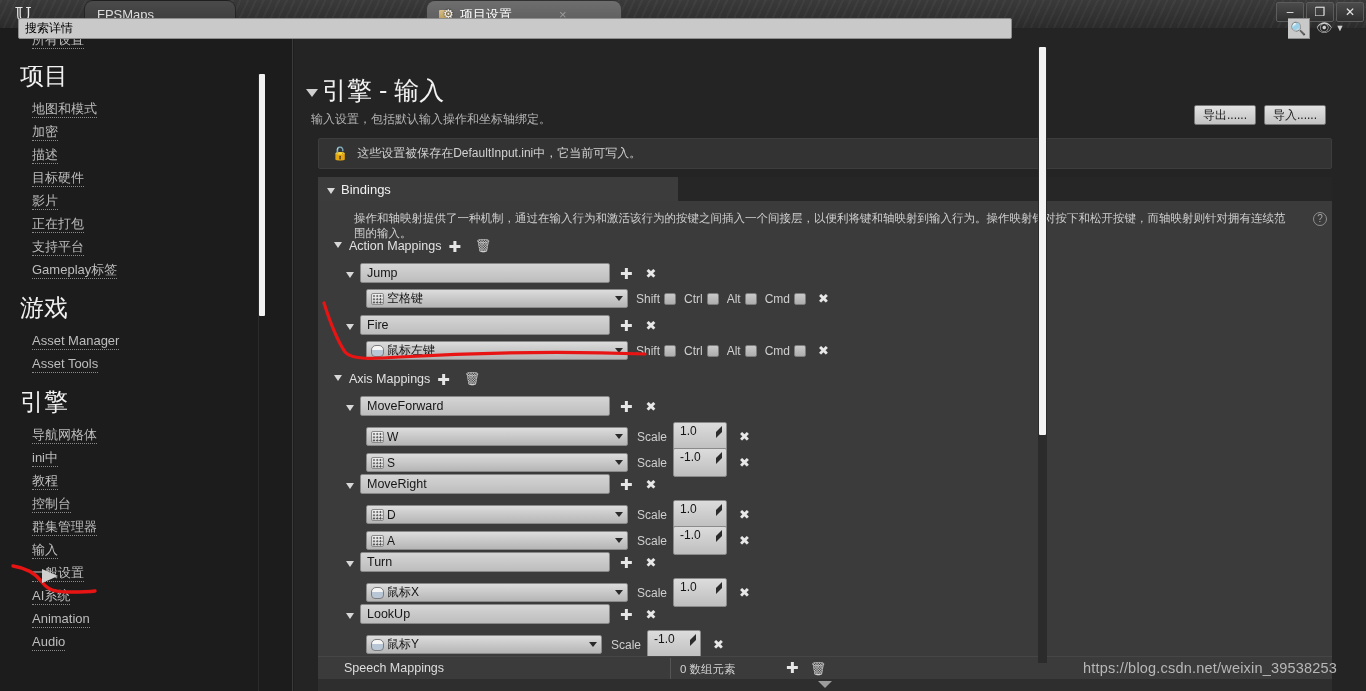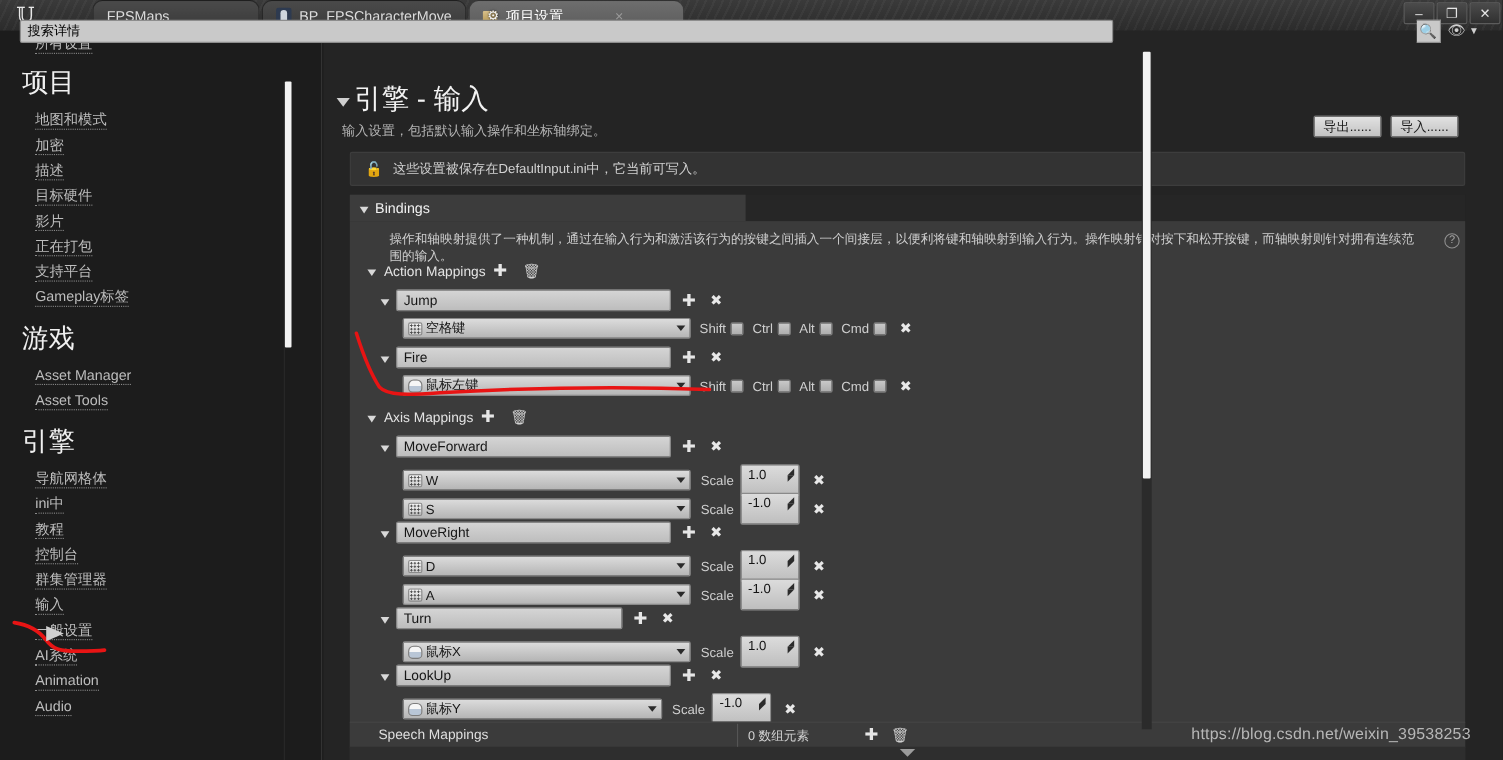--- a/index.html
+++ b/index.html
@@ -172,21 +172,21 @@
     position:absolute; left:36px; top:10px; width:940px;
     font-size:11.5px; color:#cfcfcf; line-height:15px;
   }
   .helpicon{
     position:absolute; left:995px; top:11px; width:14px; height:14px;
     border-radius:50%; border:1px solid #8f8f8f; color:#a8a8a8;
     font-size:10px; line-height:12px; text-align:center;
   }
 
   .grp{
-    position:absolute; display:flex; align-items:center; gap:7px;
+    position:absolute; display:flex; gap:7px;
     font-size:12.5px; color:#e2e2e2;
   }
   .plusicon{ font-size:15px; color:#e6e6e6; line-height:1; font-weight:bold; }
   .trashicon{ font-size:13px; color:#cfcfcf; line-height:1; }
 
   .row{ position:absolute; display:flex; align-items:center; }
   .namefield{
     height:20px; background:linear-gradient(180deg,#d5d5d5,#bdbdbd);
     border:1px solid #888; border-radius:2px;
     font-size:12.5px; color:#161616; line-height:18px; padding:0 6px;
@@ -279,25 +279,20 @@
 
 <div id="app">
 
   <div class="titlebar">
     <div class="ue-logo">𝕌</div>
 
     <div class="tab inactive" id="tab0" style="left:84px;width:152px;">
       <span class="tlabel">FPSMaps</span>
     </div>
 
-    <div class="tab inactive" id="tab1" style="left:238px;width:186px;">
-      <span class="tabicon ic-bp"></span>
-      <span class="tlabel">BP_FPSCharacterMove</span>
-      <span class="tclose">×</span>
-    </div>
 
     <div class="tab active" id="tab2" style="left:426px;width:196px;">
       <span class="tabicon ic-set"></span>
       <span class="tlabel">项目设置</span>
       <span class="tclose" style="margin-left:40px;">×</span>
     </div>
 
     <div class="wincontrols">
       <div class="wbtn">–</div>
       <div class="wbtn">❐</div>
@@ -477,21 +472,21 @@
             <span class="kico kb"></span>
             <span>A</span>
             <span class="caret"></span>
           </span>
           <span class="scalelabel">Scale</span>
           <span class="numfield"><span>-1.0</span><span class="spin"></span><span class="spin2"></span></span>
           <span class="xicon" style="margin-left:12px">✖</span>
         </div>
         <div class="row" style="left: 28px; top: 351px;">
           <span class="tri-s" style="margin-right:6px"></span>
-          <span class="namefield" style="width:206px">Turn</span>
+          <span class="namefield" style="width:250px">Turn</span>
           <span class="plusicon" style="margin-left:10px">✚</span>
           <span class="xicon" style="margin-left:13px">✖</span>
         </div>
         <div class="row" style="left: 48px; top: 377px;">
           <span class="combo" style="width:262px">
             <span class="kico ms"></span>
             <span>鼠标X</span>
             <span class="caret"></span>
           </span>
           <span class="scalelabel">Scale</span>

